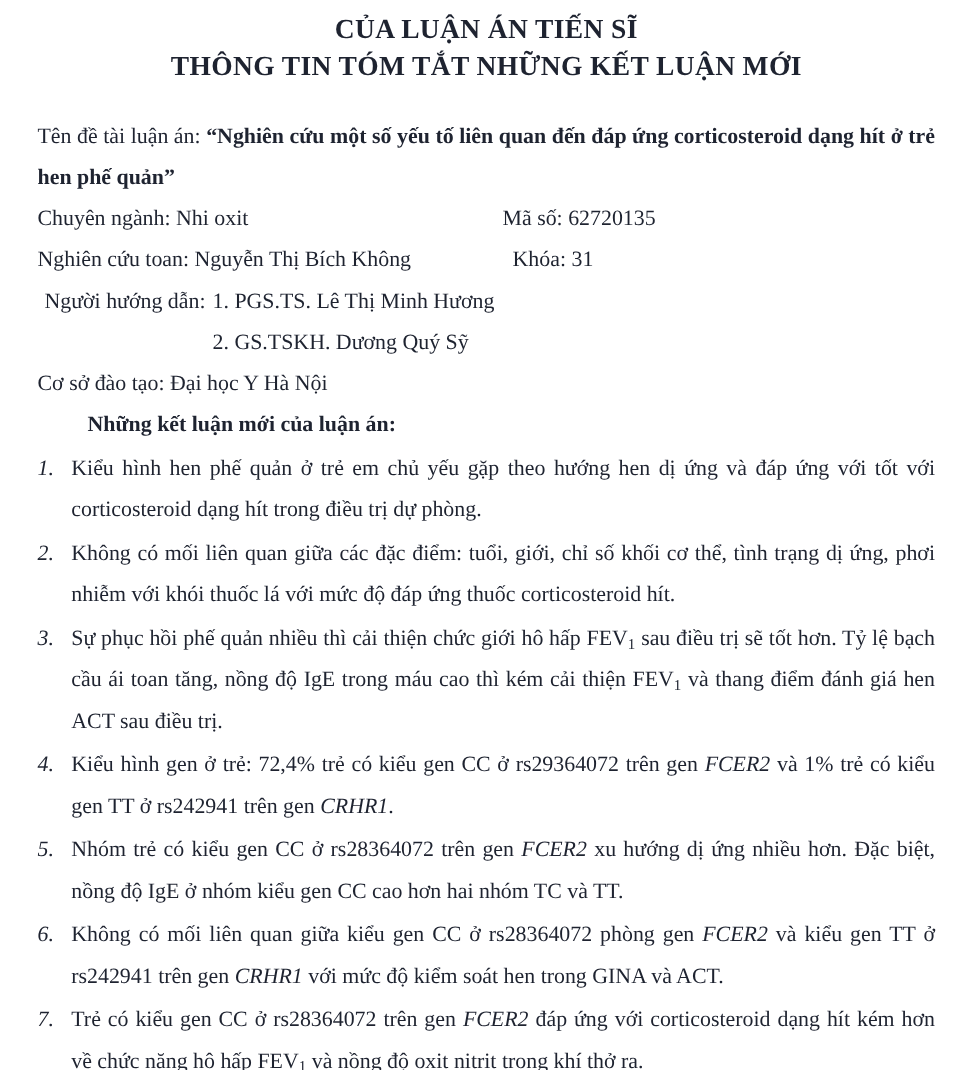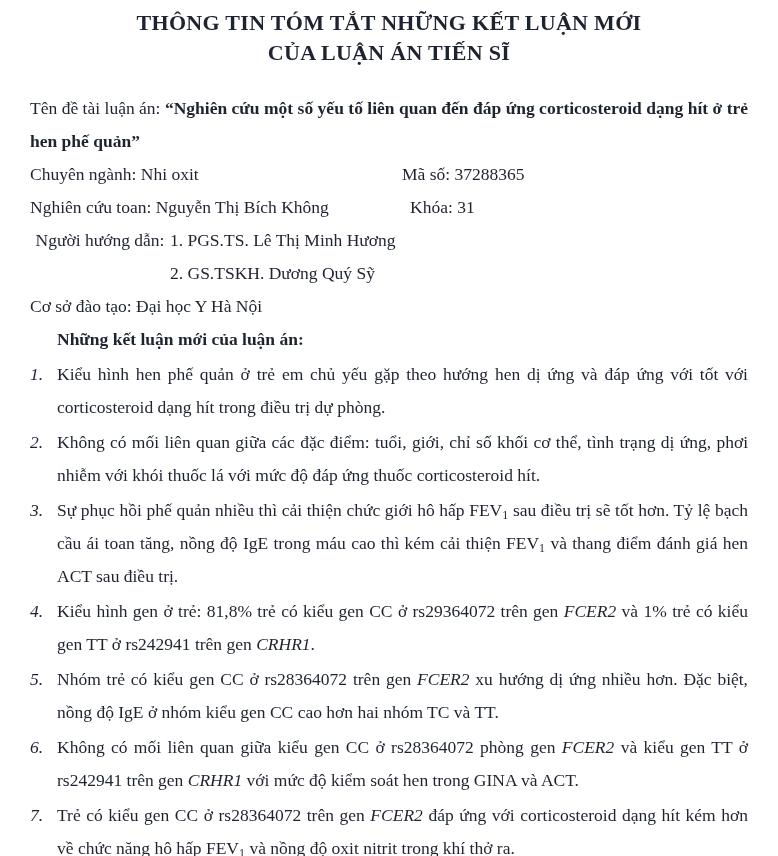--- a/index.html
+++ b/index.html
@@ -14,45 +14,45 @@
   }
   .title-block { text-align: center; font-weight: bold; font-size: 22px; line-height: 30px; letter-spacing: 0.3px; }
   .doc-body { margin-top: 24px; font-size: 17.5px; line-height: 33px; }
   p { margin: 0; }
   .topic { text-align: justify; }
   .topic b { font-weight: bold; }
   .row { display: flex; }
   .cell-wide { display: inline-block; width: 372px; flex: 0 0 auto; }
   .cell-wide2 { display: inline-block; width: 380px; flex: 0 0 auto; }
   .sup-label { display: inline-block; width: 140px; flex: 0 0 auto; text-align: center; }
-  .kl-head { margin-left: 27px; font-weight: bold; }
+  .kl-head { margin-left: 40px; font-weight: bold; }
   .conclusions { margin-top: 1px; }
   .item { display: flex; margin-top: 2px; }
   .num { flex: 0 0 27px; font-style: italic; }
   .itext { flex: 1 1 auto; text-align: justify; }
   .itext i { font-style: italic; }
   .itext sub { font-size: 12px; line-height: 0; vertical-align: -3px; }
 </style>
 </head>
 <body>
 
 <div class="page">
 
   <div class="title-block">
+    <div>CỦA LUẬN ÁN TIẾN SĨ</div>
     <div>THÔNG TIN TÓM TẮT NHỮNG KẾT LUẬN MỚI</div>
-    <div>CỦA LUẬN ÁN TIẾN SĨ</div>
   </div>
 
   <div class="doc-body">
 
     <p class="topic"><span>Tên đề tài luận án: </span><b>“Nghiên cứu một số yếu tố liên quan đến đáp ứng corticosteroid dạng hít ở trẻ hen phế quản”</b></p>
 
     <div class="row">
       <span class="cell-wide"><span>Chuyên ngành: </span><span>Nhi oxit</span></span>
-      <span><span>Mã số: </span><span>37288365</span></span>
+      <span><span>Mã số: </span><span>62720135</span></span>
     </div>
 
     <div class="row">
       <span class="cell-wide2"><span>Nghiên cứu toan: </span><span>Nguyễn Thị Bích Không</span></span>
       <span><span>Khóa: </span><span>31</span></span>
     </div>
 
     <div class="row">
       <span class="sup-label">Người hướng dẫn: </span>
       <span>1. PGS.TS. Lê Thị Minh Hương</span>
@@ -77,21 +77,21 @@
         <div class="item">
           <span class="num">2.</span>
           <div class="itext"><span>Không có mối liên quan giữa các đặc điểm: tuổi, giới, chỉ số khối cơ thể, tình trạng dị ứng, phơi nhiễm với khói thuốc lá với mức độ đáp ứng thuốc corticosteroid hít.</span></div>
         </div>
         <div class="item">
           <span class="num">3.</span>
           <div class="itext"><span>Sự phục hồi phế quản nhiều thì cải thiện chức giới hô hấp FEV</span><sub>1</sub><span> sau điều trị sẽ tốt hơn. Tỷ lệ bạch cầu ái toan tăng, nồng độ IgE trong máu cao thì kém cải thiện FEV</span><sub>1</sub><span> và thang điểm đánh giá hen ACT sau điều trị.</span></div>
         </div>
         <div class="item">
           <span class="num">4.</span>
-          <div class="itext"><span>Kiểu hình gen ở trẻ: 81,8% trẻ có kiểu gen CC ở rs29364072 trên gen </span><i>FCER2</i><span> và 1% trẻ có kiểu gen TT ở rs242941 trên gen </span><i>CRHR1</i><span>.</span></div>
+          <div class="itext"><span>Kiểu hình gen ở trẻ: 72,4% trẻ có kiểu gen CC ở rs29364072 trên gen </span><i>FCER2</i><span> và 1% trẻ có kiểu gen TT ở rs242941 trên gen </span><i>CRHR1</i><span>.</span></div>
         </div>
         <div class="item">
           <span class="num">5.</span>
           <div class="itext"><span>Nhóm trẻ có kiểu gen CC ở rs28364072 trên gen </span><i>FCER2</i><span> xu hướng dị ứng nhiều hơn. Đặc biệt, nồng độ IgE ở nhóm kiểu gen CC cao hơn hai nhóm TC và TT.</span></div>
         </div>
         <div class="item">
           <span class="num">6.</span>
           <div class="itext"><span>Không có mối liên quan giữa kiểu gen CC ở rs28364072 phòng gen </span><i>FCER2</i><span> và kiểu gen TT ở rs242941 trên gen </span><i>CRHR1</i><span> với mức độ kiểm soát hen trong GINA và ACT.</span></div>
         </div>
         <div class="item">

